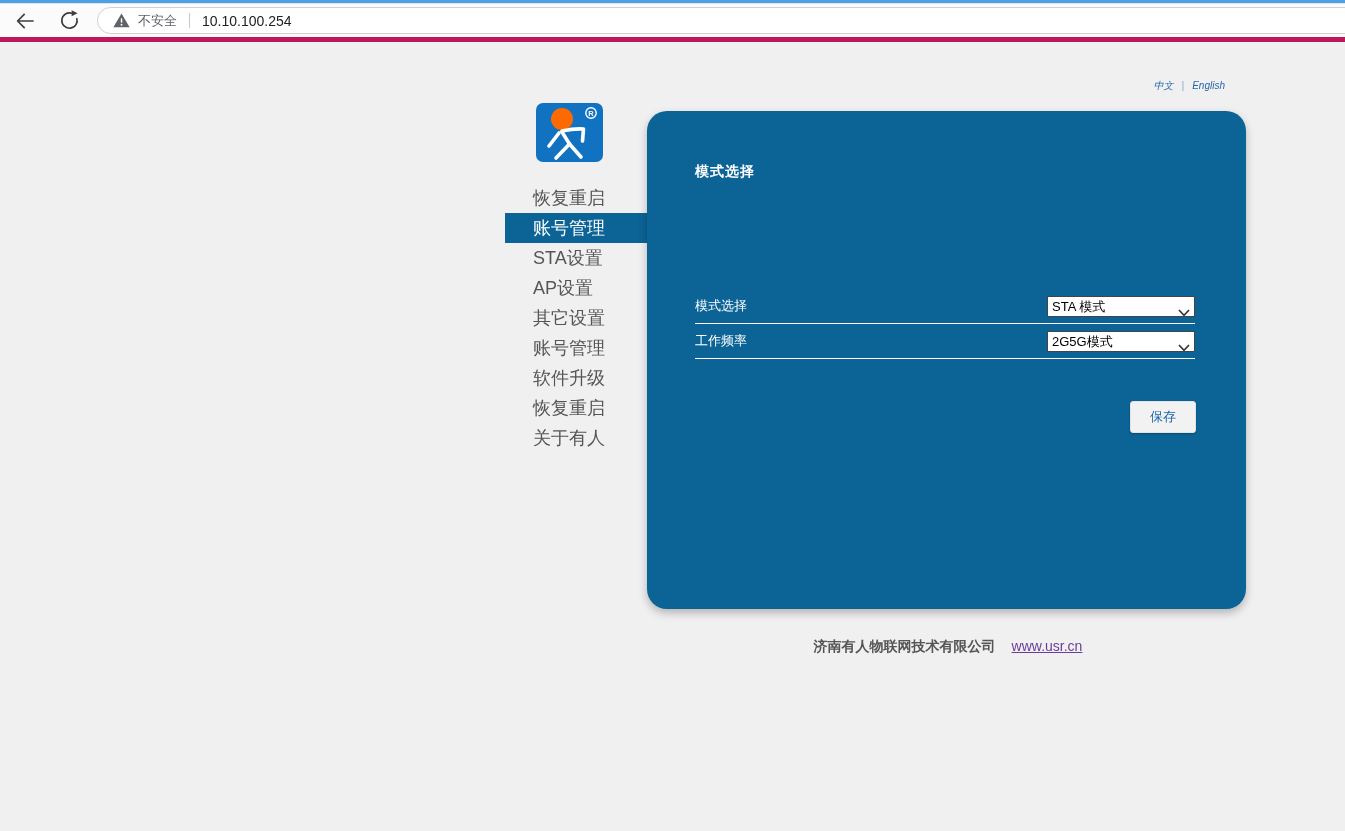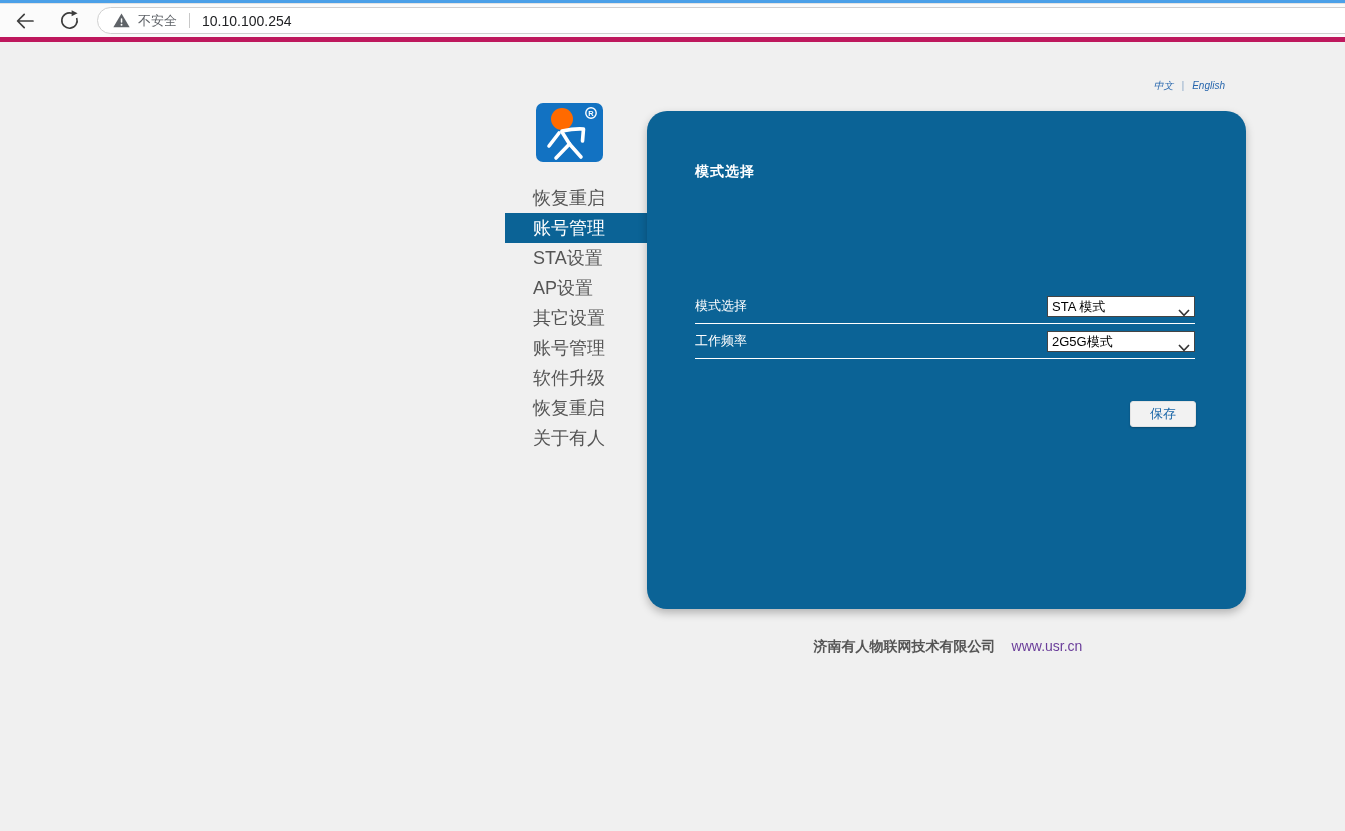--- a/index.html
+++ b/index.html
@@ -59,31 +59,31 @@
   .form-label{color:#ffffff;font-size:13px;}
   .select-wrap{position:relative;width:148px;height:21px;}
   .select-wrap select{
     width:148px;height:21px;font-size:13px;font-family:"Liberation Sans","DejaVu Sans",sans-serif;
     appearance:none;-webkit-appearance:none;-moz-appearance:none;
     background:#ffffff;color:#000;border:1px solid #444;border-radius:0;
     padding:0 20px 0 4px;cursor:pointer;line-height:19px;
   }
   .select-wrap .chev{position:absolute;right:5px;top:7px;pointer-events:none;}
   .save-btn{
-    position:absolute;left:483px;top:290px;width:66px;height:26px;
+    position:absolute;left:483px;top:290px;width:66px;height:32px;
     background:#f2f2f2;border:1px solid #e3e3e3;border-radius:3px;
     color:#1a66a8;font-size:13px;cursor:pointer;
     font-family:"Liberation Sans","DejaVu Sans",sans-serif;
     box-shadow:0 1px 2px rgba(0,0,0,0.25);
   }
   
   .footer{position:absolute;left:648px;top:595px;width:600px;text-align:center;}
   .footer-line1{font-size:14px;color:#555;}
   .footer-company{font-weight:bold;}
-  .footer-link{color:var(--visited-purple);margin-left:16px;cursor:pointer;font-weight:normal;}
+  .footer-link{color:var(--visited-purple);text-decoration:underline;margin-left:16px;cursor:pointer;font-weight:normal;}
   .footer-ver{font-size:13.5px;color:#7a7a7a;margin-top:3px;}
 </style>
 </head>
 <body>
 
 <div class="browser-bar">
   <button class="nav-btn back">
     <span>
       <svg width="24" height="24" viewBox="0 0 24 24">
         <path d="M20 12 H5.2 M11.2 5.4 L4.6 12 L11.2 18.6" fill="none" stroke="#3f3f3f" stroke-width="1.7" stroke-linecap="round" stroke-linejoin="round"></path>

